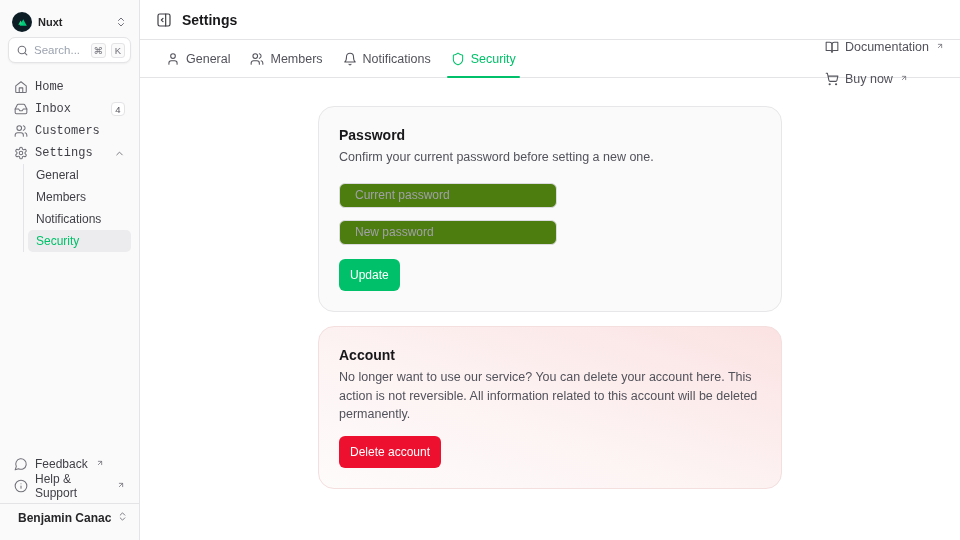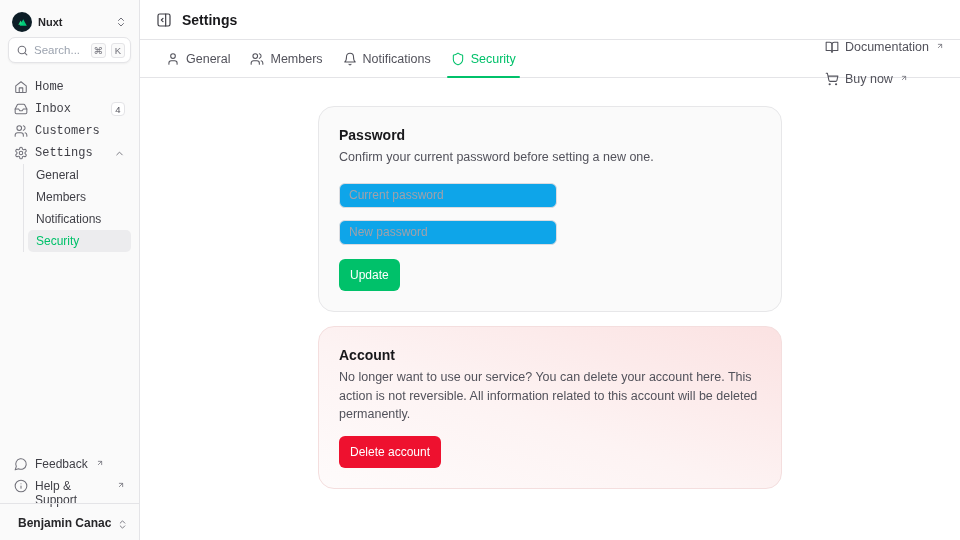--- a/index.html
+++ b/index.html
@@ -40,24 +40,24 @@
   .badge {
     font-size:9.5px; color:#52525b; border:1px solid #e4e4e7; background:#fff;
     border-radius:4px; padding:0 3px; height:14px; min-width:14px; display:flex; align-items:center; justify-content:center;
   }
   .children { margin-left:15px; border-left:1px solid #e4e4e7; padding-left:4px; display:flex; flex-direction:column; }
   .child-item {
     font-size:12px; color:#3f3f46; padding:4px 8px; border-radius:5px; cursor:pointer; height:22px; display:flex; align-items:center;
   }
   .child-item.active { background:#ececee; color:#00c16a; font-weight:500; }
   .spacer { flex:1; }
-  .foot-item { display:flex; gap:7px; padding:4px 6px; font-size:12px; color:#3f3f46; cursor:pointer; height:22px; }
+  .foot-item { display:flex; align-items:center; gap:7px; padding:4px 6px; font-size:12px; color:#3f3f46; cursor:pointer; height:22px; }
   .ext { color:#71717a; margin-left:1px; align-self:flex-start; margin-top:2px; }
   .side-divider { border-top:1px solid #e4e4e7; margin:6px -8px 0; }
-  .user-row { display:flex; align-items:flex-end; gap:6px; padding:7px 4px 2px; cursor:pointer; }
+  .user-row { display:flex; align-items:flex-start; gap:6px; padding:7px 4px 2px; cursor:pointer; }
   .avatar { width:19px; height:19px; border-radius:50%; background:radial-gradient(circle at 35% 30%, #6b5a4e 0%, #2c2420 55%, #0f0d0b 100%); }
   .user-name { font-size:12px; font-weight:600; color:#27272a; flex:1; white-space:nowrap; }
 
   
   .main { flex:1; display:flex; flex-direction:column; background:#fff; min-width:0; }
   .topbar { height:40px; border-bottom:1px solid #e4e4e7; display:flex; align-items:center; gap:10px; padding:0 16px; }
   .panel-btn { color:#3f3f46; cursor:pointer; display:flex; }
   .page-title { font-size:14px; font-weight:700; color:#18181b; }
   .tabbar { height:38px; border-bottom:1px solid #e4e4e7; display:flex; align-items:stretch; justify-content:space-between; padding:0 16px; }
   .tabs { display:flex; align-items:stretch; }
@@ -70,22 +70,22 @@
   .top-links { display:flex; gap:18px;flex-direction:column; }
   .top-link { display:flex; align-items:center; gap:6px; font-size:12.5px; color:#52525b; cursor:pointer; }
 
   .content { flex:1; overflow:auto; padding:28px 0 0; }
   .card { width:464px; margin:0 auto; border-radius:16px; padding:20px; }
   .card-password { background:#fafafa; border:1px solid #e7e7e9; }
   .card-account { margin-top:14px; background:linear-gradient(to bottom left, #fbe2e2 0%, #fdf3f3 55%, #fefbfb 100%); border:1px solid #f4dede; }
   .card-title { font-size:14px; font-weight:700; color:#18181b; }
   .card-desc { font-size:12.5px; color:#52525b; margin-top:5px; line-height:1.5; }
   .pw-input {
-    display:block; width:218px; height:25px; margin-top:12px; background:#0ea5e9;
-    border:1px solid #dcdce0; border-radius:6px; padding:0 9px; font-size:12px; color:#18181b;
+    display:block; width:218px; height:25px; margin-top:12px; background:#4d7c0f;
+    border:1px solid #dcdce0; border-radius:6px; padding:0 15px; font-size:12px; color:#18181b;
     font-family:"Liberation Sans","DejaVu Sans",sans-serif; outline:none;
   }
   .pw-input:first-of-type { margin-top:16px; }
   .pw-input::placeholder { color:#a1a1aa; }
   .btn {
     margin-top:14px; border:none; border-radius:6px; padding:0 11px; height:32px;
     font-size:12px; font-weight:500; color:#fff; cursor:pointer;
     font-family:"Liberation Sans","DejaVu Sans",sans-serif;
   }
   .btn-primary { background:#00c16a; }

